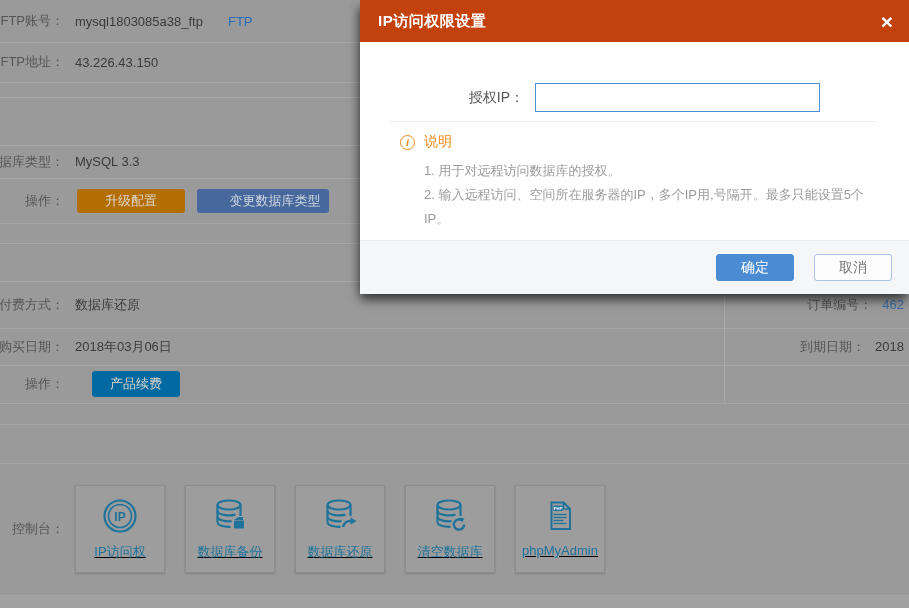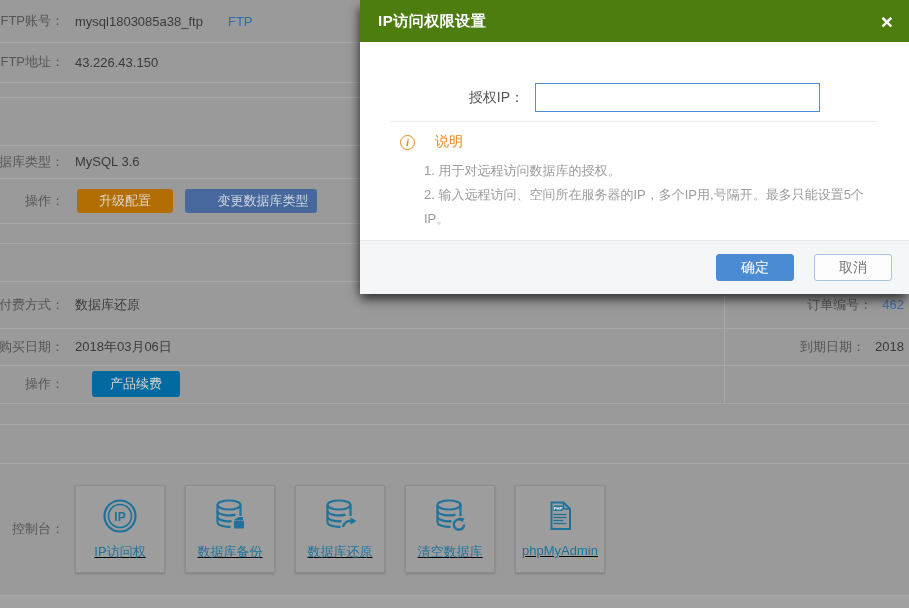--- a/index.html
+++ b/index.html
@@ -30,36 +30,36 @@
   .card { width:90px; height:88px; background:#9d9d9d; border:1px solid #8c8c8c;
           box-shadow:0 1px 2px rgba(0,0,0,.18); display:flex; flex-direction:column;
           align-items:center; cursor:pointer; }
   .card svg { margin-top:9px; flex:none; }
   .card .clab { margin-top:3px; color:#1f739b; font-size:13px; white-space:nowrap; }
   .footerstrip { position:absolute; left:0; right:0; top:596px; height:12px; background:#a1a1a1; }
 
   
   .modal { position:absolute; left:360px; top:0; width:549px; height:294px; background:#ffffff;
            box-shadow:0 7px 10px -1px rgba(0,0,0,.55), -5px 4px 10px -4px rgba(0,0,0,.35); }
-  .m-head { position:absolute; left:0; top:0; right:0; height:42px; background:#4d7c0f;
+  .m-head { position:absolute; left:0; top:0; right:0; height:42px; background:#c2410c;
             display:flex; align-items:center; padding:0 14px 0 18px; }
   .m-title { color:#ffffff; font-size:15px; font-weight:600; letter-spacing:.5px; }
   .m-close { margin-left:auto; color:#ffffff; font-size:21px; font-weight:bold; line-height:1;
              cursor:pointer; padding:0 2px; }
   .m-form { position:absolute; top:83px; left:16px; right:0; display:flex; align-items:center; }
   .m-form .flab { width:148px; text-align:right; color:#555; font-size:14px; flex:none; }
   .m-input { margin-left:11px; width:285px; height:29px; border:1px solid #4a90d9; background:#fff;
              outline:none; padding:0 8px; font-size:13px; color:#333; }
   .m-div { position:absolute; top:121px; left:30px; right:32px; height:1px; background:#ececec; }
   .m-notes { position:absolute; top:133px; left:40px; right:20px; }
   .n-head { display:flex; align-items:center; }
   .i-icon { width:15px; height:15px; border:1.5px solid #e8891a; border-radius:50%; color:#e8891a;
             font-family:"Liberation Serif","DejaVu Serif",serif; font-style:italic; font-weight:bold;
             font-size:11px; line-height:12px; text-align:center; flex:none; }
-  .n-title { margin-left:20px; color:#e8891a; font-size:14px; }
+  .n-title { margin-left:9px; color:#e8891a; font-size:14px; }
   .n-items { margin-top:8px; margin-left:24px; color:#9c9c9c; font-size:13px; line-height:24px; }
   .m-foot { position:absolute; left:0; right:0; bottom:0; height:54px; background:#f5f6f8;
             border-top:1px solid #e8eaec; display:flex; align-items:center; justify-content:flex-end;
             padding-right:17px; gap:20px; }
   .mbtn { width:78px; height:27px; border-radius:3px; font-size:14px; cursor:pointer;
           display:inline-flex; align-items:center; justify-content:center; }
   .mbtn-ok { background:#4a8bd4; border:1px solid #4a8bd4; color:#ffffff; }
   .mbtn-cancel { background:#fdfdfd; border:1px solid #a9c3e2; color:#757575; }
 </style>
 </head>
@@ -97,28 +97,28 @@
       <div class="lbl">
           <span>库FTP地址：</span>
         </div>
       <div class="val">43.226.43.150</div>
     </div>
 
     <div class="row" style="top:145px; height:33px">
       <div class="lbl">
           <span>据库类型：</span>
         </div>
-      <div class="val">MySQL 3.6</div>
+      <div class="val">MySQL 3.3</div>
     </div>
 
     <div class="row" style="top:178px; height:45px">
       <div class="lbl">
           <span>操作：</span>
         </div>
-      <button class="pbtn btn-orange" style="margin-left:13px; width:96px; height:24px">升级配置</button>
+      <button class="pbtn btn-orange" style="margin-left:13px; width:108px; height:24px">升级配置</button>
       <button class="pbtn btn-steel" style="margin-left:12px; width:132px; height:24px">变更数据库类型</button>
     </div>
 
     <div class="row" style="top:281px; height:47px">
       <div class="lbl">
           <span>付费方式：</span>
         </div>
       <div class="val">数据库还原</div>
     </div>
 

